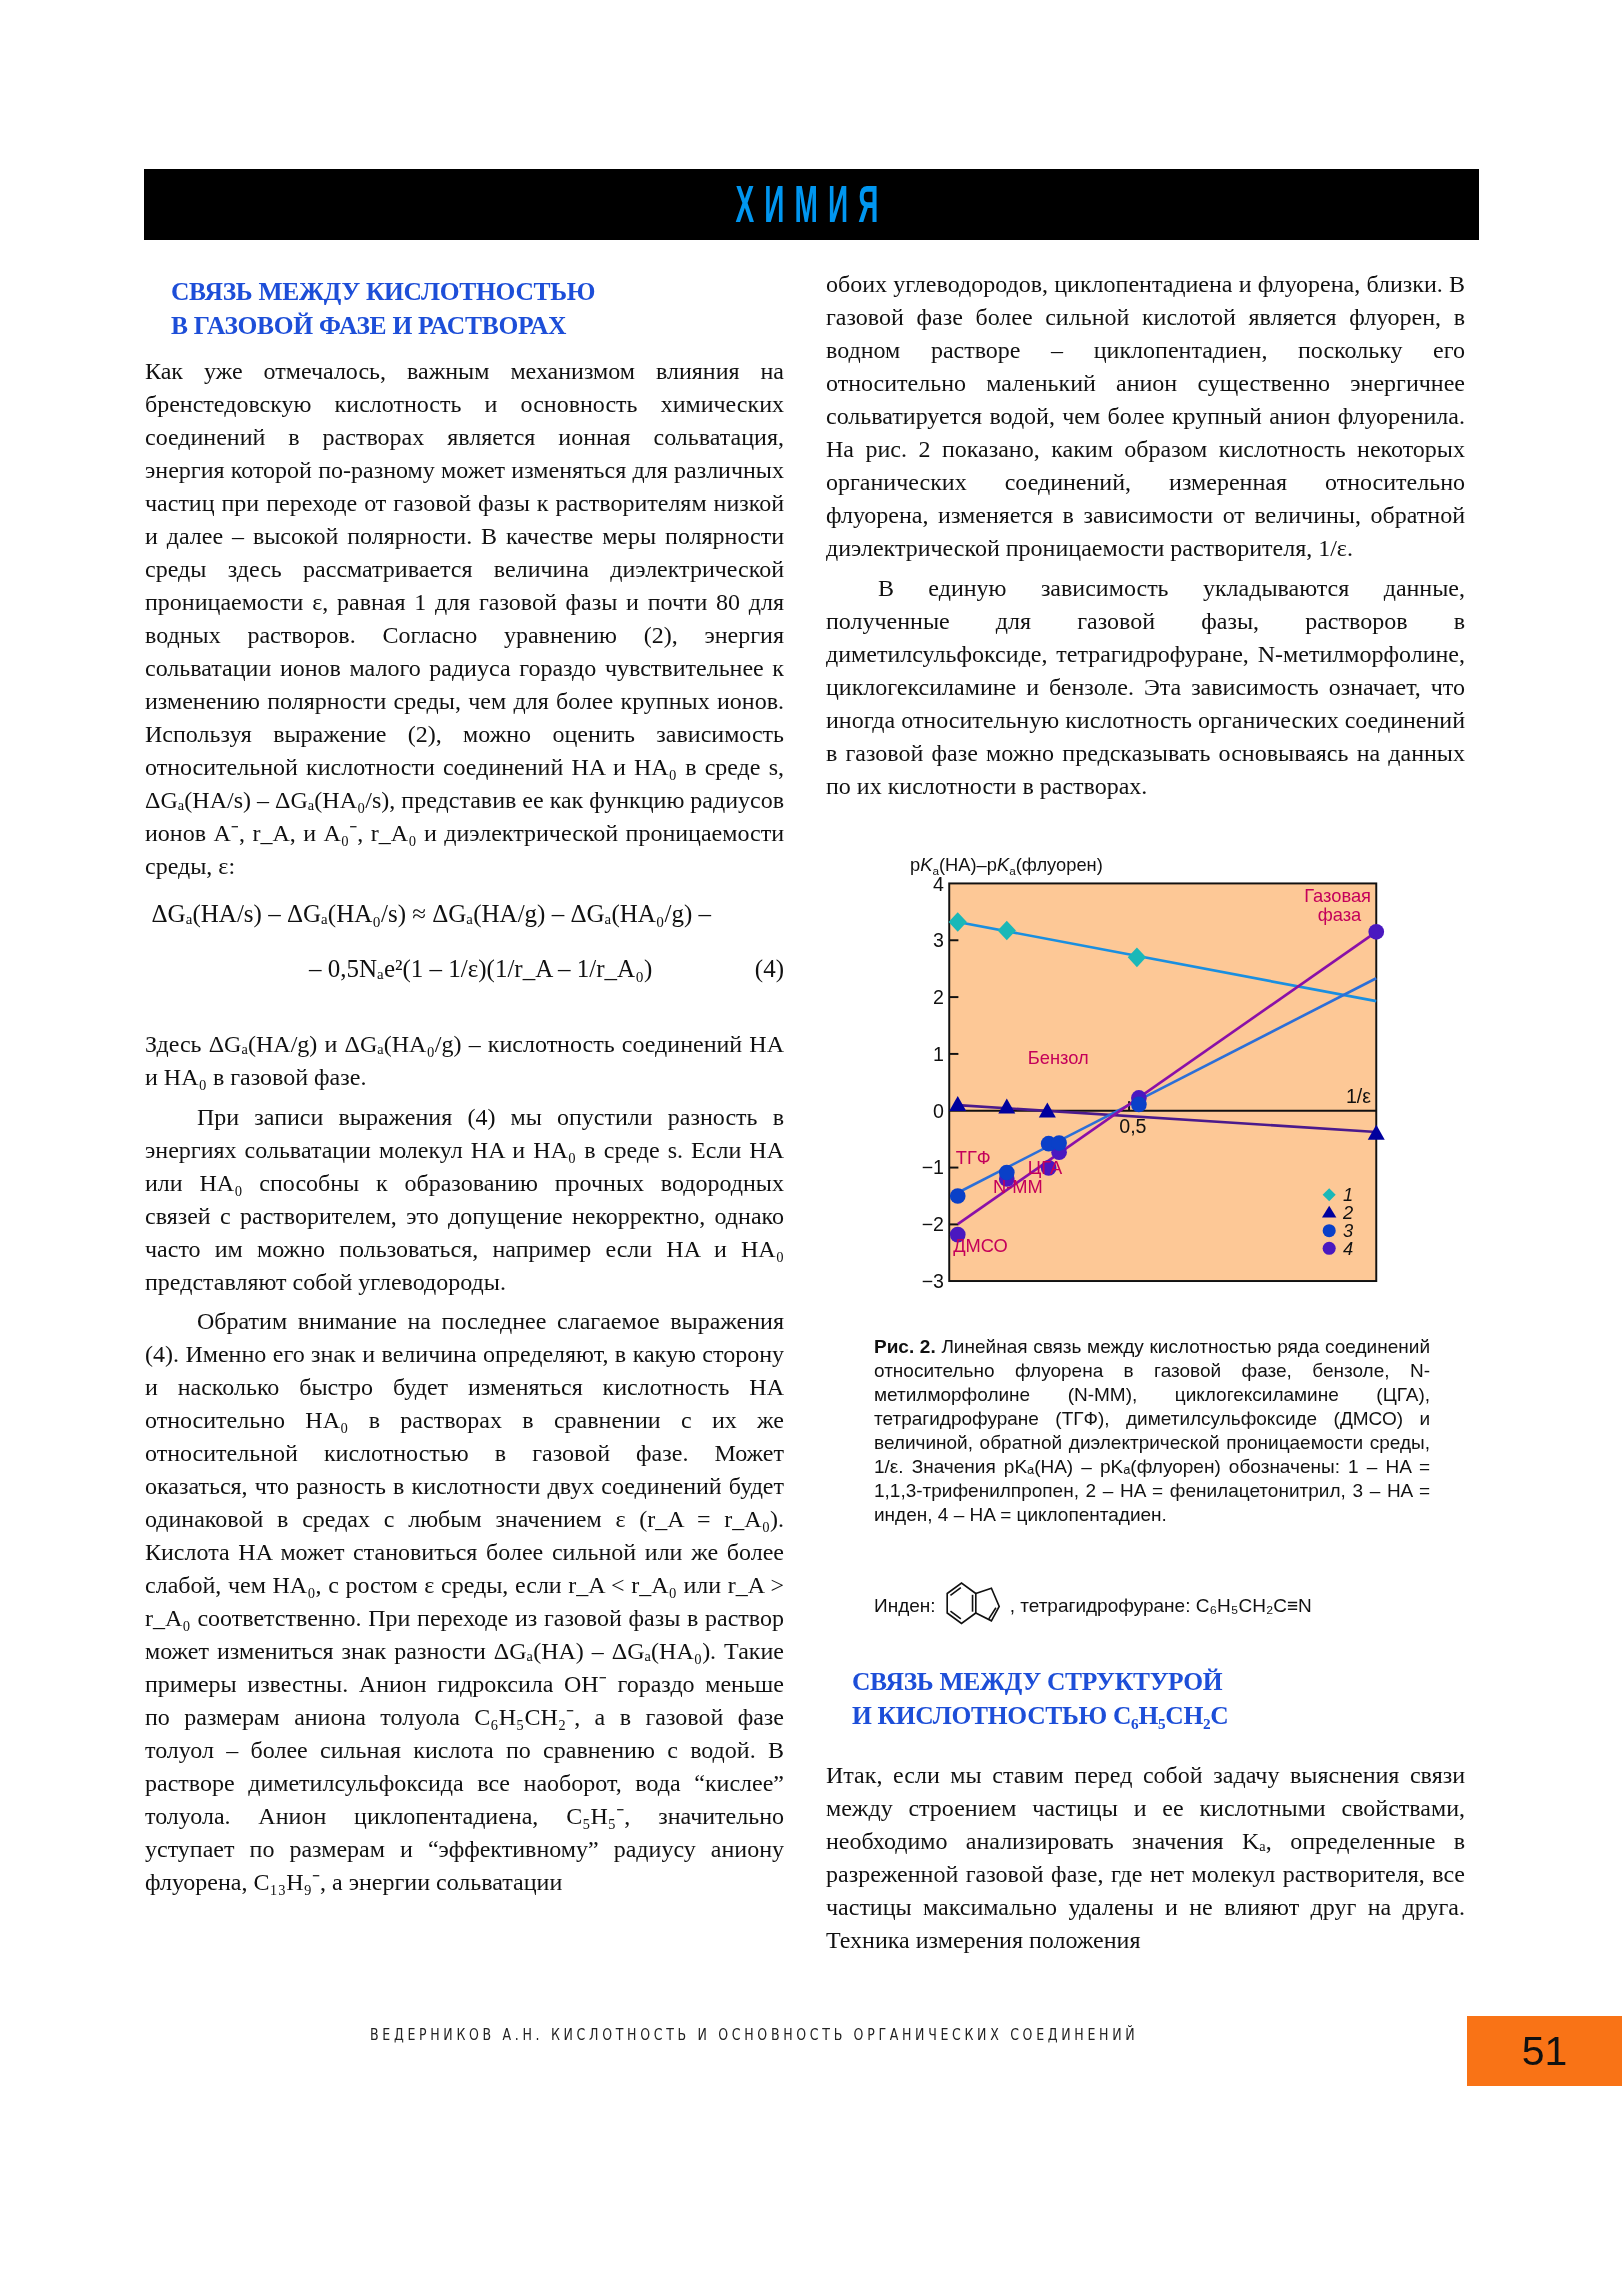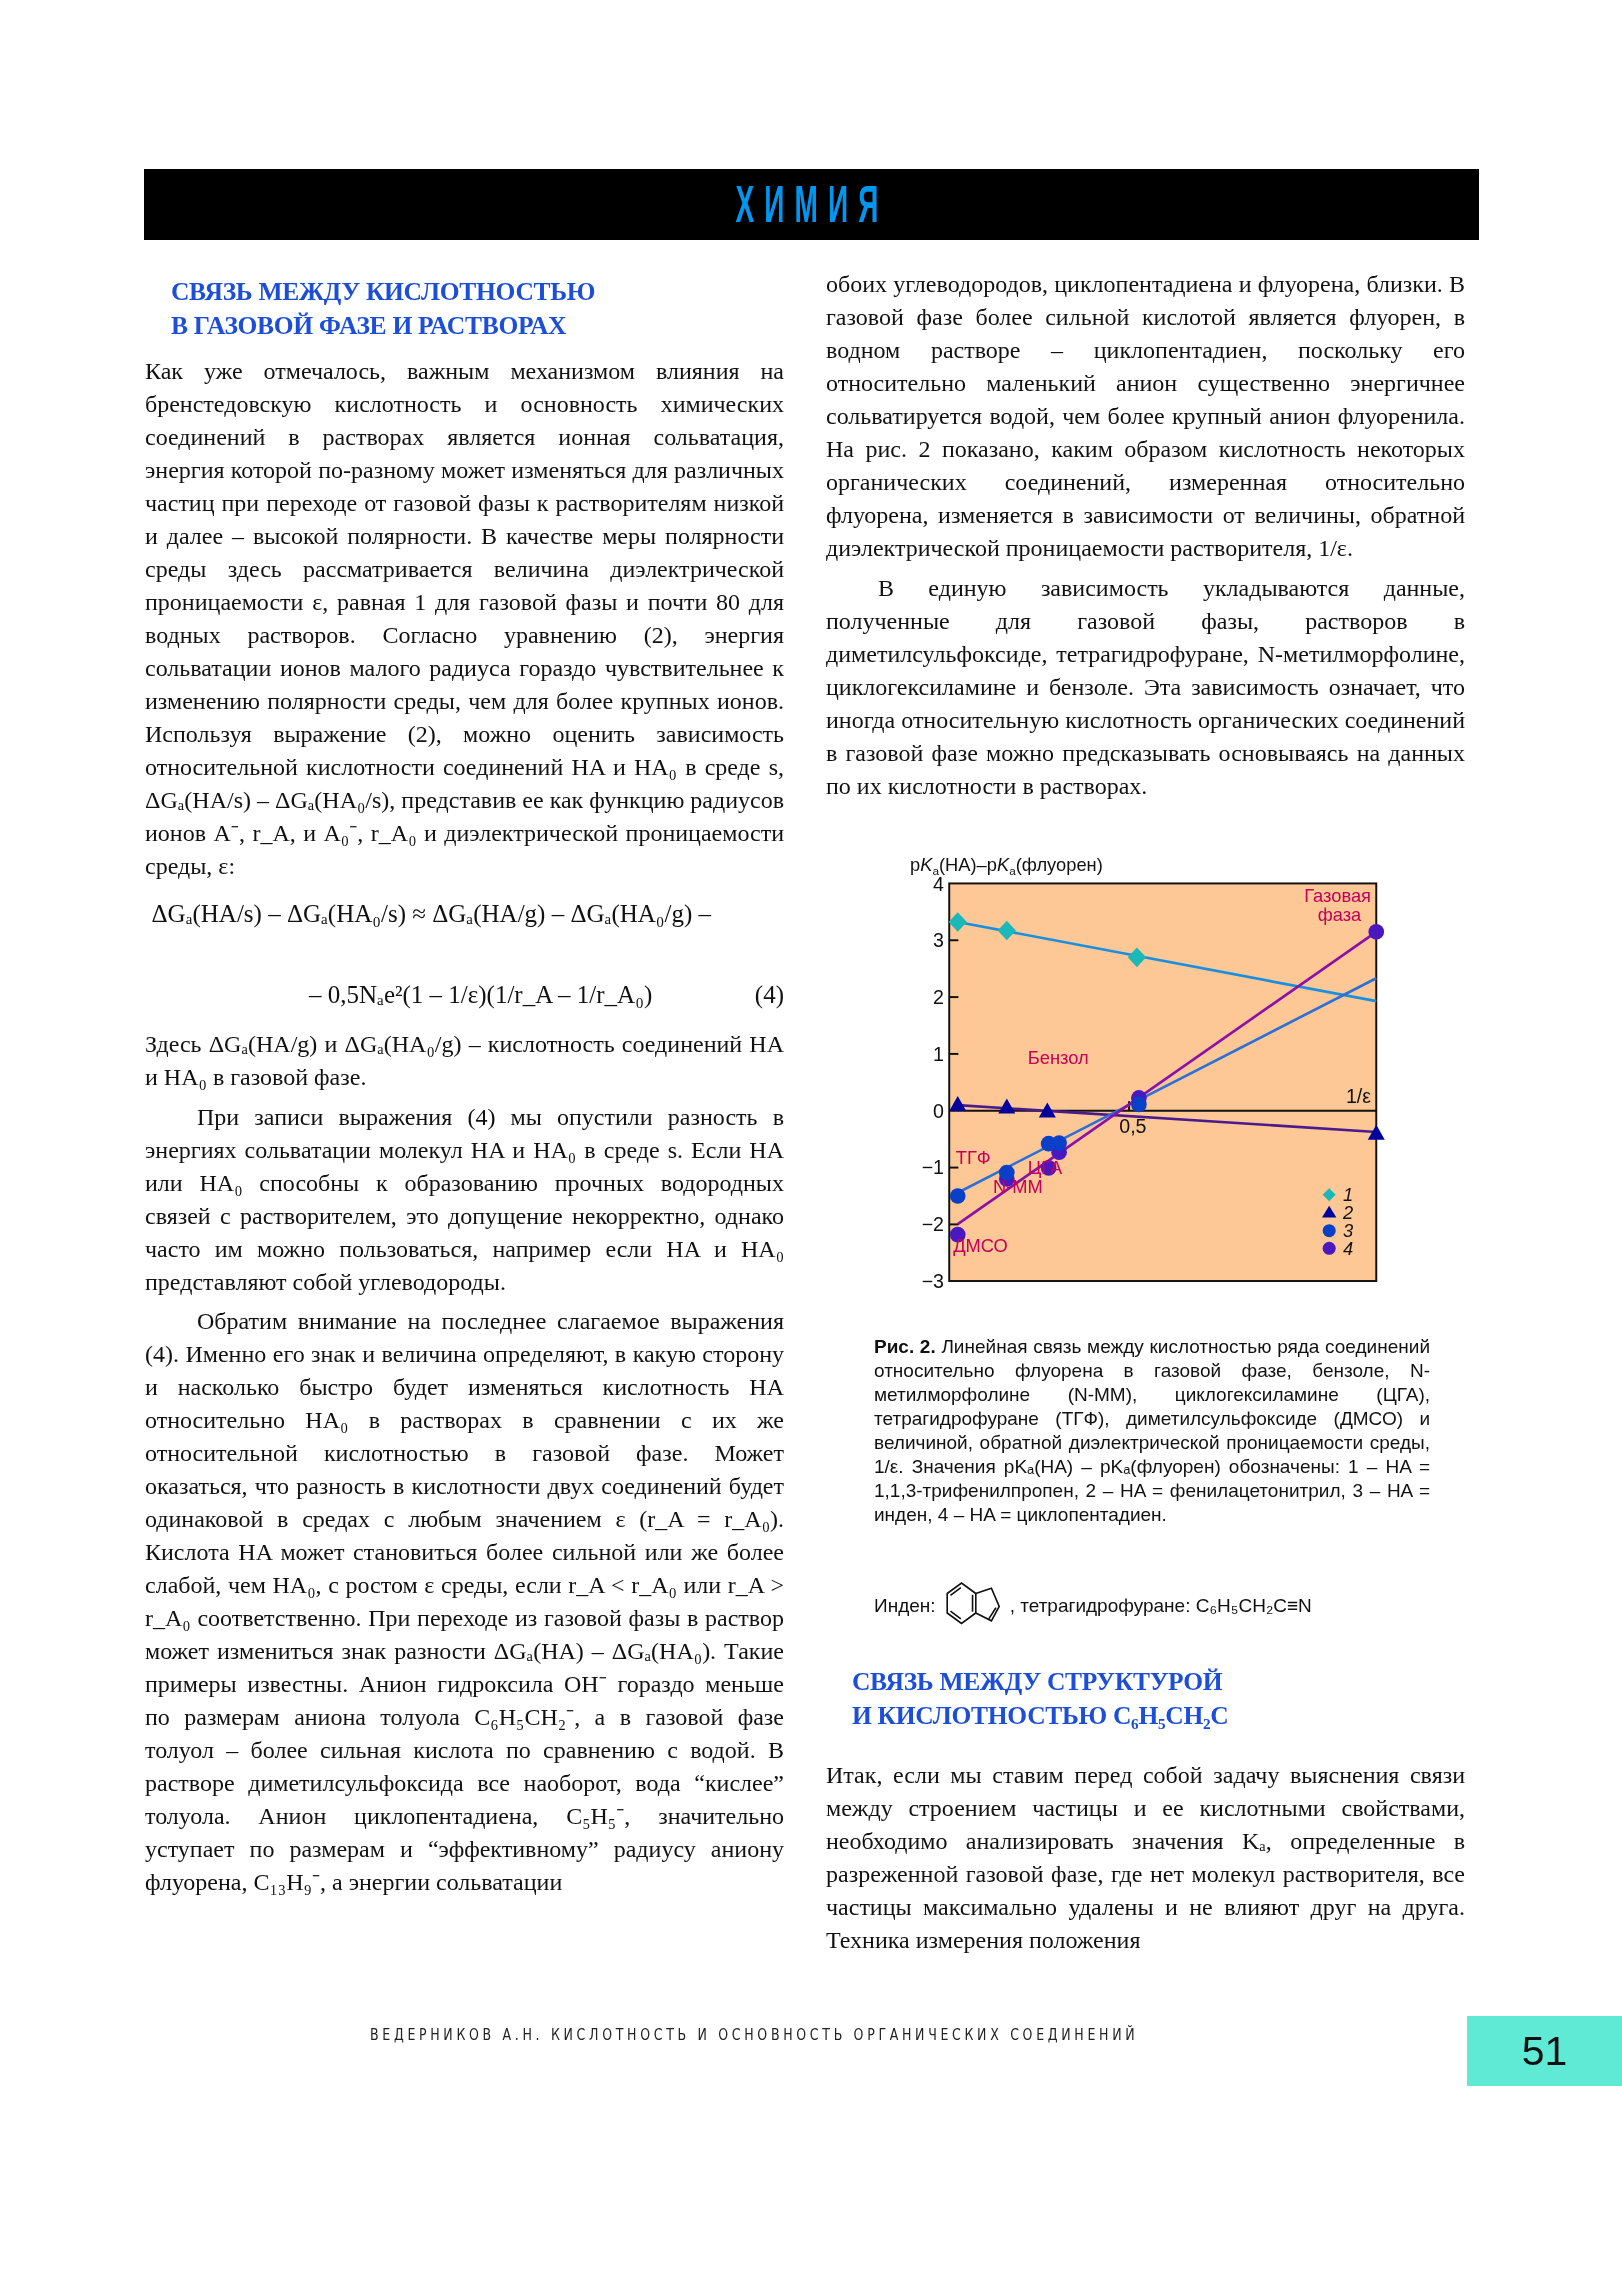--- a/index.html
+++ b/index.html
@@ -7,28 +7,28 @@
   .banner { position: absolute; left: 144px; top: 169px; width: 1335px; height: 71px; background: #000000; display: flex; align-items: center; justify-content: center; }
   .banner-title { font-family: "Liberation Sans", sans-serif; font-weight: bold; font-size: 51px; color: #0096f0; letter-spacing: 18.3px; transform: scaleX(0.55); }
   .col { position: absolute; width: 639px; font-size: 24px; line-height: 33px; text-align: justify; }
   .col-left { left: 145px; top: 275px; }
   .col-right { left: 826px; top: 268px; }
   .section-heading { color: #1d4ed8; font-weight: bold; font-size: 25.5px; line-height: 34px; margin: 0 0 11.8px 26px; letter-spacing: -0.3px; }
   p { margin: 0; }
   p.indent { text-indent: 52px; margin-top: 6.5px; }
   .formula { font-size: 25px; line-height: 33px; margin: 14.4px 0 0 0; }
   .formula .l1 { padding-left: 6.5px; }
-  .formula .l2 { display: flex; justify-content: space-between; align-items: flex-end; padding-left: 164px; margin-top: 22px; height: 59px; }
+  .formula .l2 { display: flex; justify-content: space-between; align-items: flex-start; padding-left: 164px; margin-top: 22px; height: 59px; }
   .figure { position: absolute; left: 910px; top: 851px; width: 497px; height: 452px; }
   .caption { position: absolute; left: 874px; top: 1335px; width: 556px; font-family: "Liberation Sans", sans-serif; font-size: 19px; line-height: 24px; text-align: justify; }
   .caption b { font-weight: bold; }
   .struct-line { position: absolute; left: 874px; top: 1570px; width: 563px; height: 72px; font-family: "Liberation Sans", sans-serif; font-size: 19px; display: flex; align-items: center; }
   .col-right-2 { position: absolute; left: 826px; top: 1665px; width: 639px; font-size: 24px; line-height: 33px; text-align: justify; }
   .footer-text { position: absolute; left: 370px; top: 2025px; font-family: "DejaVu Sans", sans-serif; font-size: 15.7px; letter-spacing: 4.6px; color: #222; transform: scaleX(0.8); transform-origin: left center; }
-  .page-num-box { position: absolute; left: 1467px; top: 2016px; width: 155px; height: 70px; background: #5eead4; display: flex; align-items: center; justify-content: center; }
+  .page-num-box { position: absolute; left: 1467px; top: 2016px; width: 155px; height: 70px; background: #f97316; display: flex; align-items: center; justify-content: center; }
   .page-num { font-family: "Liberation Sans", sans-serif; font-size: 41px; color: #111; }
 </style>
 </head>
 <body>
 
 <div class="banner">
   <span class="banner-title">ХИМИЯ</span>
 </div>
 
 <div class="col col-left">

